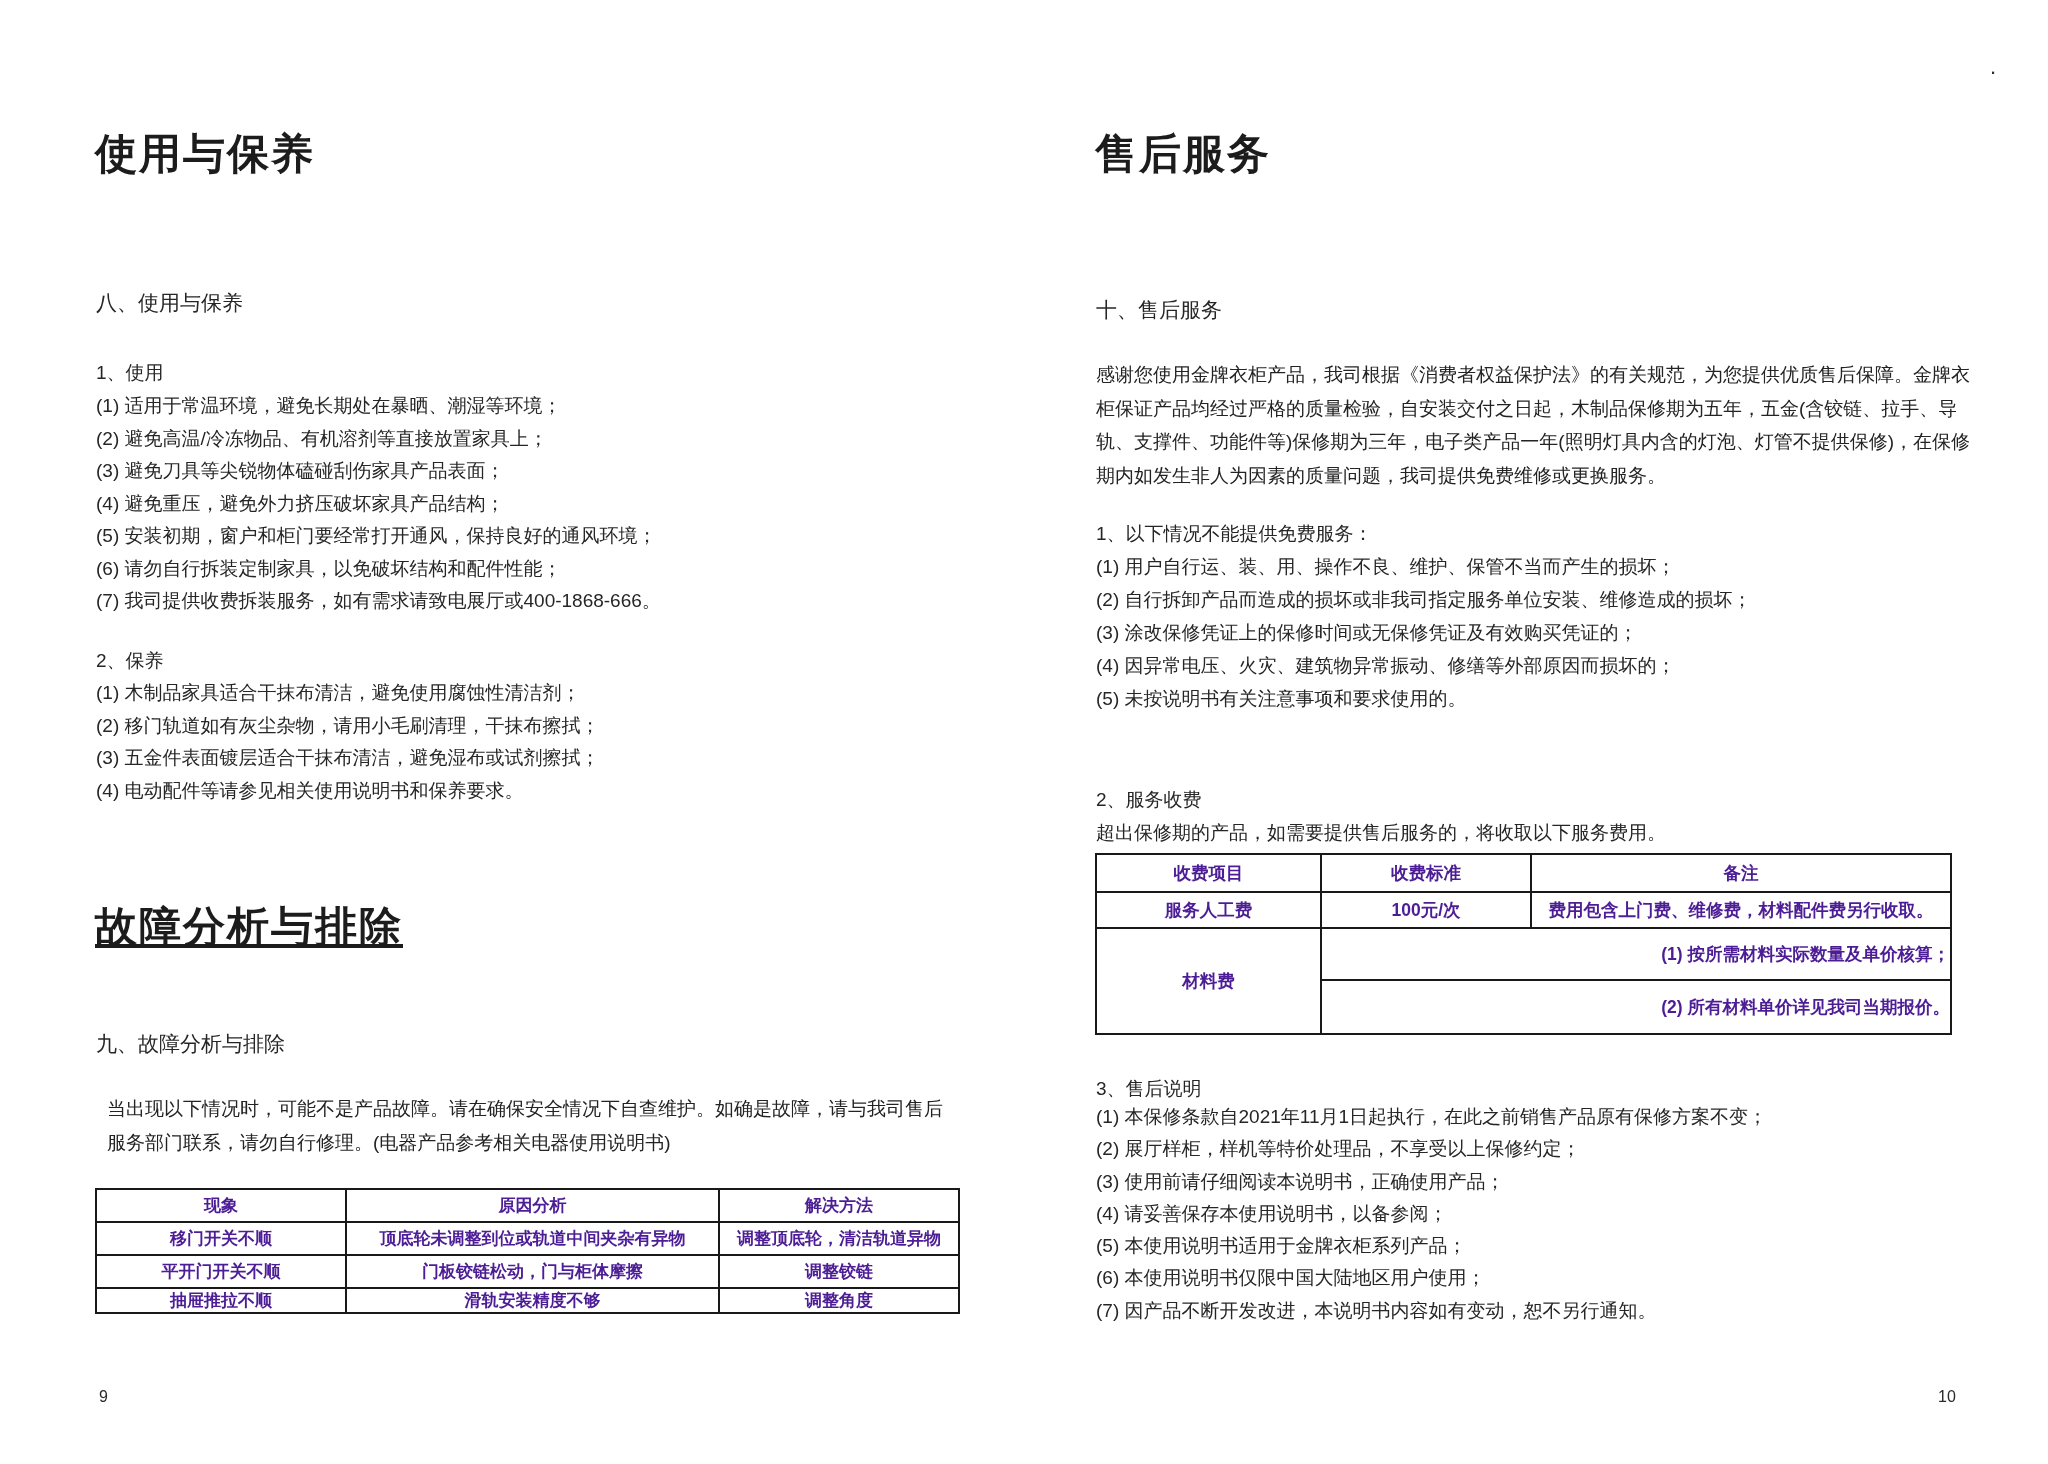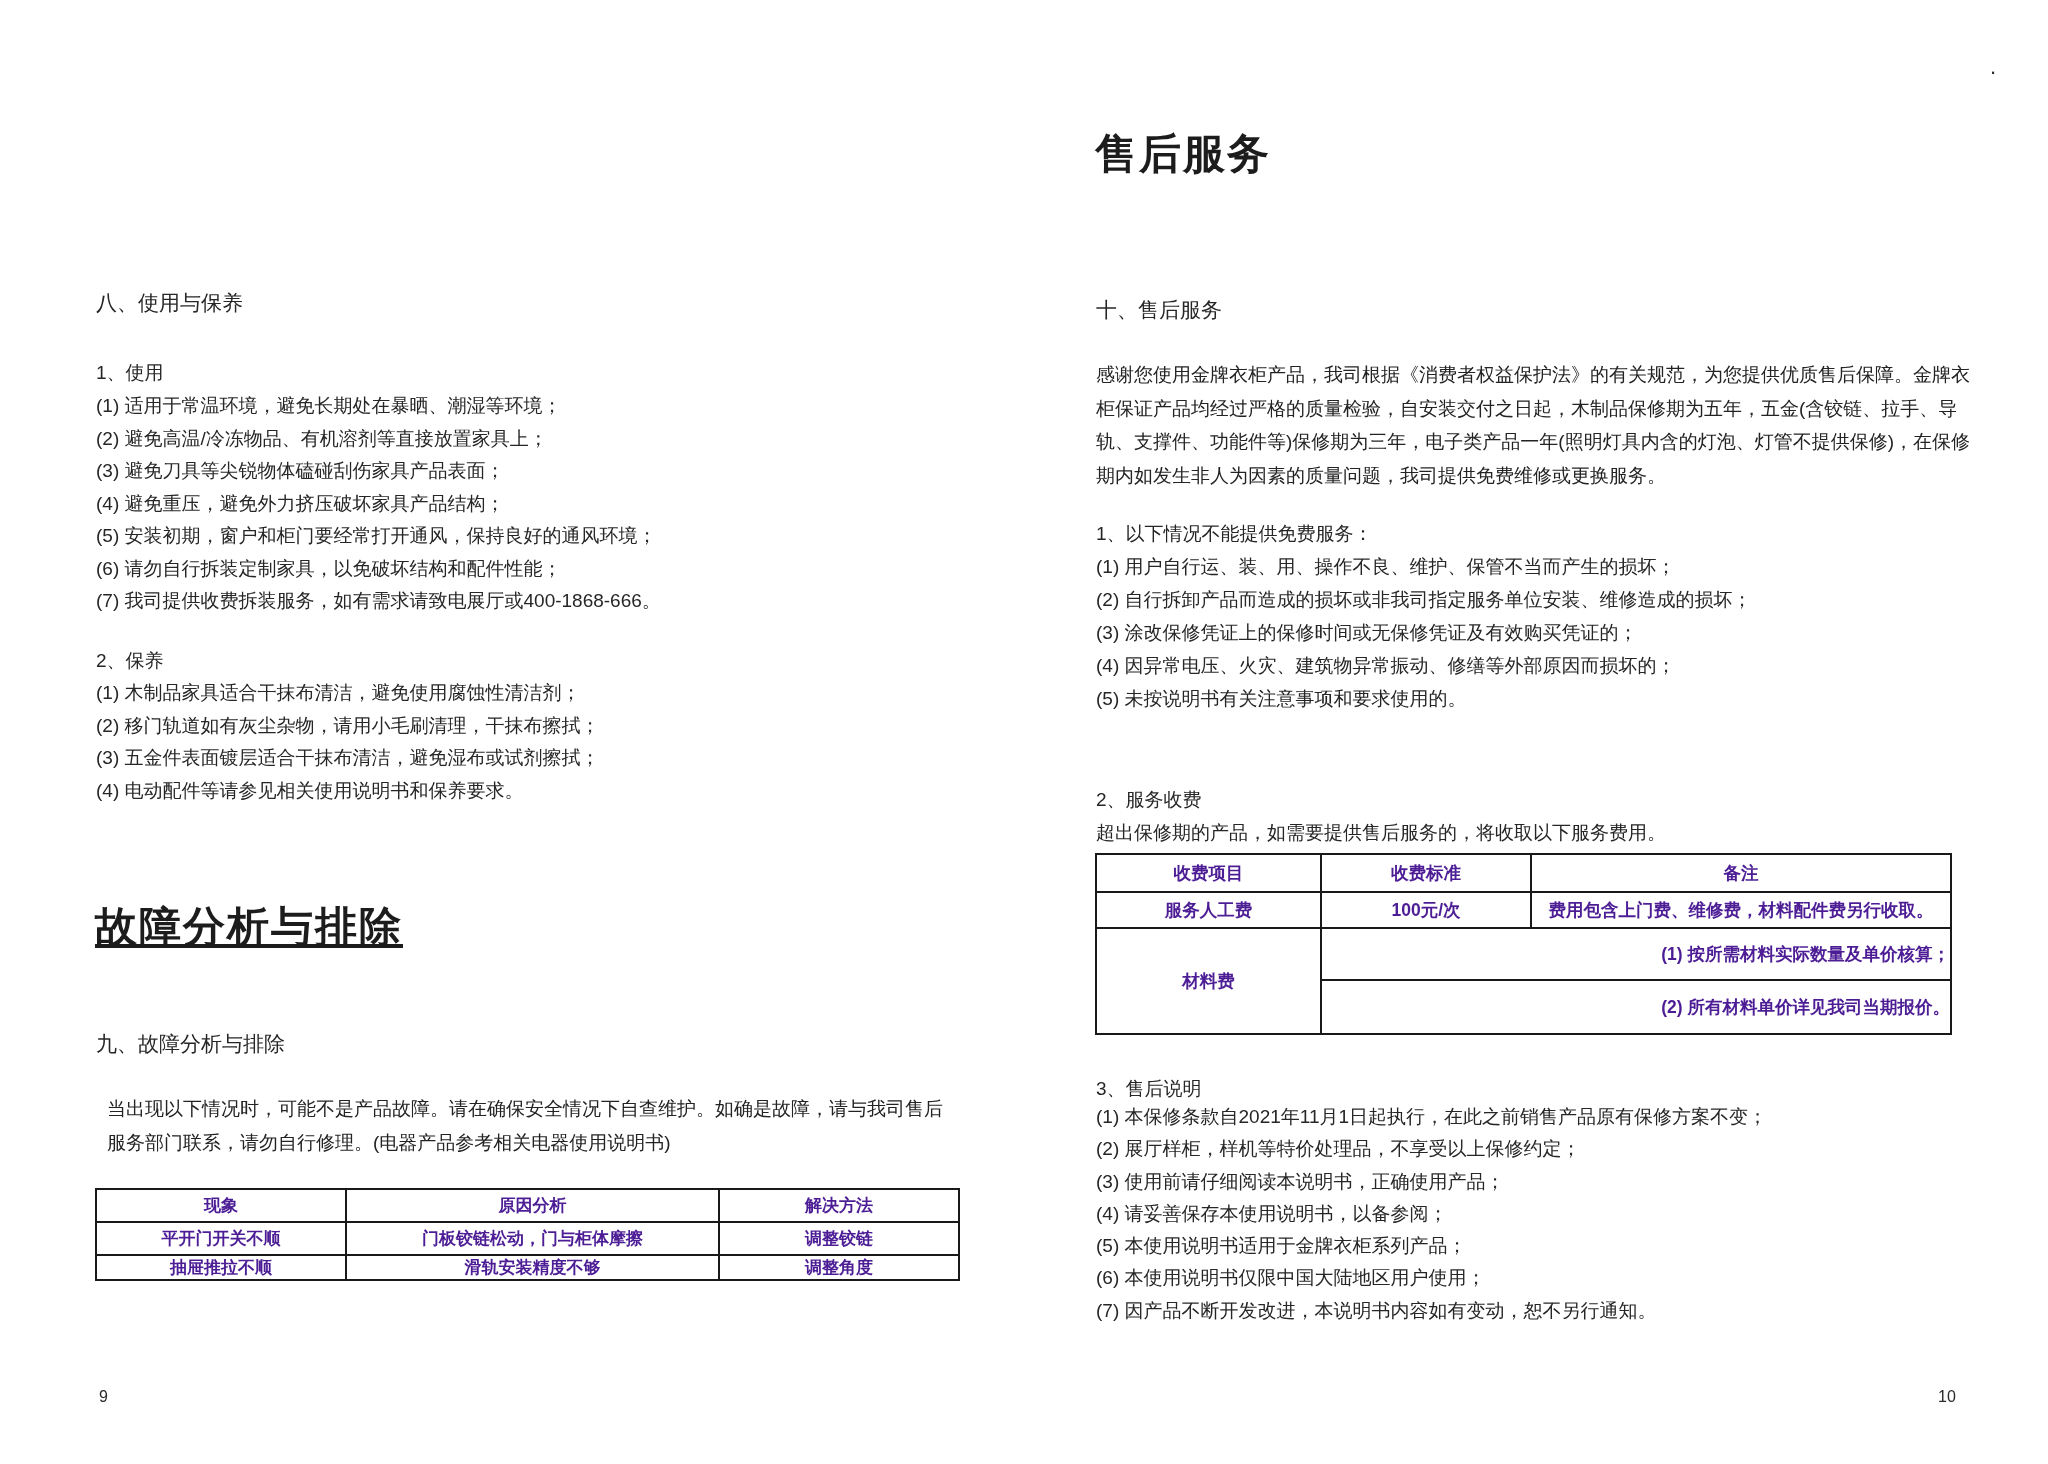--- a/index.html
+++ b/index.html
@@ -64,20 +64,21 @@
   .page-number { font-size: 16px; color: #2a2a2a; }
   .corner-dot { font-size: 22px; color: #2a2a2a; }
 </style>
 </head>
 <body>
 
 <div class="canvas">
 
   <div class="abs corner-dot" style="left:1990px; top:54px;">.</div>
 
+  <div class="abs display-title" style="left:95px; top:126px;">使用与保养</div>
 
   <div class="abs section-heading" style="left:96px; top:289px;">八、使用与保养</div>
 
   <div class="abs sub-heading" style="left:96px; top:360px;">1、使用</div>
 
   <div class="abs list" style="left:96px; top:390px;">
     <div>(1) 适用于常温环境，避免长期处在暴晒、潮湿等环境；</div>
     <div>(2) 避免高温/冷冻物品、有机溶剂等直接放置家具上；</div>
     <div>(3) 避免刀具等尖锐物体磕碰刮伤家具产品表面；</div>
     <div>(4) 避免重压，避免外力挤压破坏家具产品结构；</div>
@@ -110,20 +111,25 @@
         <col style="width:373px">
         <col style="width:240px">
       </colgroup>
     <tbody>
         <tr style="height:33px;">
       <td>现象</td>
       <td>原因分析</td>
       <td>解决方法</td>
     </tr>
     <tr style="height:33px;">
+      <td>移门开关不顺</td>
+      <td>顶底轮未调整到位或轨道中间夹杂有异物</td>
+      <td>调整顶底轮，清洁轨道异物</td>
+    </tr>
+    <tr style="height:33px;">
       <td>平开门开关不顺</td>
       <td>门板铰链松动，门与柜体摩擦</td>
       <td>调整铰链</td>
     </tr>
     <tr style="height:20px;">
       <td>抽屉推拉不顺</td>
       <td>滑轨安装精度不够</td>
       <td>调整角度</td>
     </tr>
   </tbody>

